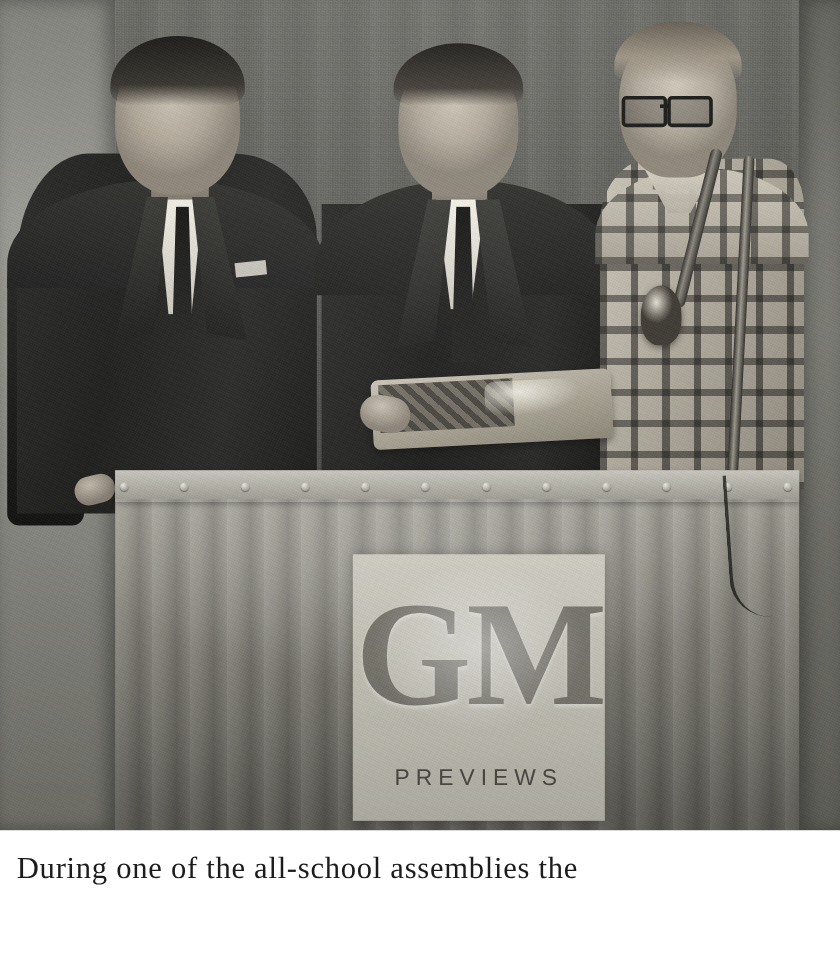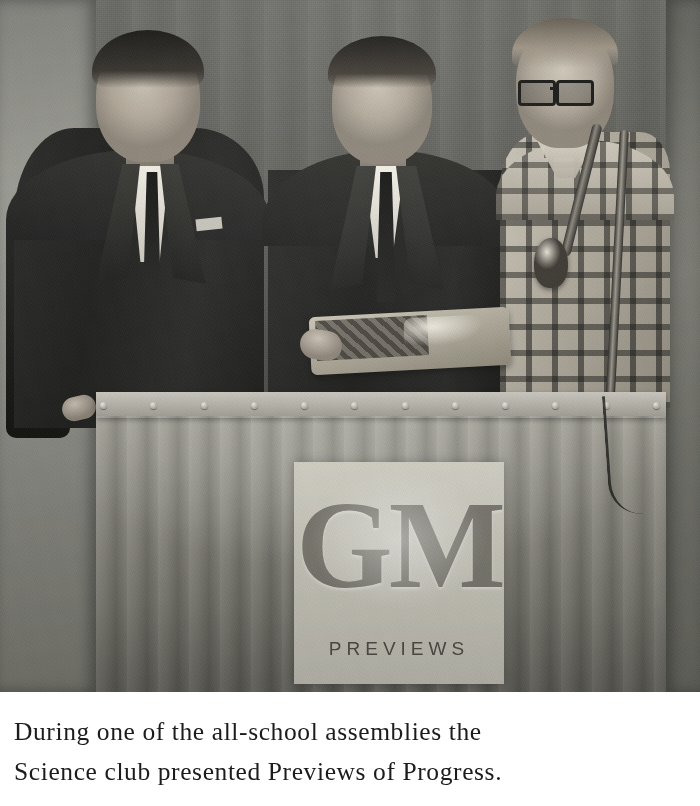--- a/index.html
+++ b/index.html
@@ -413,21 +413,21 @@
   }
 
   
   .caption {
     position: absolute;
     left: 0;
     top: 692px;
     width: 700px;
     height: 114px;
     background: #ffffff;
-    padding: 20px 10px 0 14px;
+    padding: 12px 10px 0 14px;
     box-sizing: border-box;
   }
   .caption-line {
     font-family: "Liberation Serif", serif;
     font-size: 25.5px;
     line-height: 40px;
     color: #1c1c1c;
     letter-spacing: 0.6px;
     white-space: nowrap;
   }
@@ -512,16 +512,15 @@
     <div class="placard-glow"></div>
 
     <div class="fig mic-cable"></div>
 
     <div class="tone"></div>
     <div class="grain"></div>
   </div>
 
   <div class="caption">
     <div class="caption-line">During one of the all-school assemblies the</div>
-    <div class="caption-line">Science club presented Previews of Progress.</div>
   </div>
 
 </div>
 
 </body></html>

